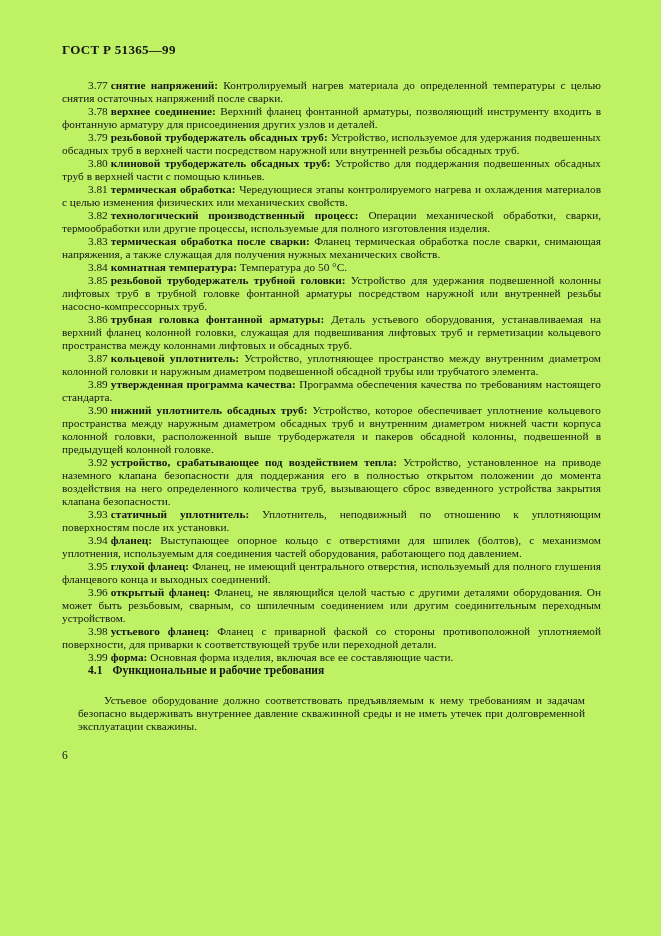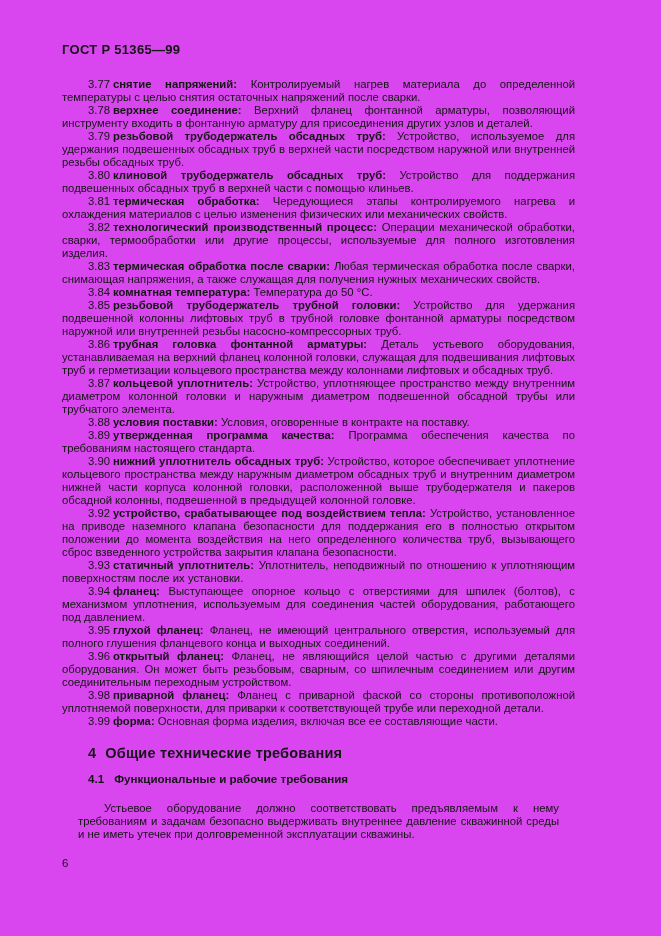--- a/index.html
+++ b/index.html
@@ -5,23 +5,23 @@
   html, body {
     margin: 0;
     padding: 0;
     background: #ffffff;
   }
   .page {
     position: relative;
     width: 661px;
     height: 936px;
     box-sizing: border-box;
-    background: #d946ef;
-    padding: 42px 86px 0 62px;
-    font-family: Liberation Sans, sans-serif;
+    background: #bef264;
+    padding: 42px 60px 0 62px;
+    font-family: Liberation Serif, serif;
     color: #151515;
     overflow: hidden;
   }
   .doc-header {
     font-size: 13px;
     font-weight: bold;
     letter-spacing: 0.3px;
     margin: 0 0 21px 0;
   }
   .terms p.term {
@@ -82,54 +82,52 @@
   <p class="term"><span class="num">3.78</span><b class="t">верхнее соединение:</b> <span class="d">Верхний фланец фонтанной арматуры, позволяющий инструменту входить в фонтанную арматуру для присоединения других узлов и деталей.</span></p>
 
   <p class="term"><span class="num">3.79</span><b class="t">резьбовой трубодержатель обсадных труб:</b> <span class="d">Устройство, используемое для удержания подвешенных обсадных труб в верхней части посредством наружной или внутренней резьбы обсадных труб.</span></p>
 
   <p class="term"><span class="num">3.80</span><b class="t">клиновой трубодержатель обсадных труб:</b> <span class="d">Устройство для поддержания подвешенных обсадных труб в верхней части с помощью клиньев.</span></p>
 
   <p class="term"><span class="num">3.81</span><b class="t">термическая обработка:</b> <span class="d">Чередующиеся этапы контролируемого нагрева и охлаждения материалов с целью изменения физических или механических свойств.</span></p>
 
   <p class="term"><span class="num">3.82</span><b class="t">технологический производственный процесс:</b> <span class="d">Операции механической обработки, сварки, термообработки или другие процессы, используемые для полного изготовления изделия.</span></p>
 
-  <p class="term"><span class="num">3.83</span><b class="t">термическая обработка после сварки:</b> <span class="d">Любая термическая обработка после сварки, снимающая напряжения, а также служащая для получения нужных механических свойств.</span></p>
+  <p class="term"><span class="num">3.83</span><b class="t">термическая обработка после сварки:</b> <span class="d">Фланец термическая обработка после сварки, снимающая напряжения, а также служащая для получения нужных механических свойств.</span></p>
 
   <p class="term"><span class="num">3.84</span><b class="t">комнатная температура:</b> <span class="d">Температура до 50 °С.</span></p>
 
   <p class="term"><span class="num">3.85</span><b class="t">резьбовой трубодержатель трубной головки:</b> <span class="d">Устройство для удержания подвешенной колонны лифтовых труб в трубной головке фонтанной арматуры посредством наружной или внутренней резьбы насосно-компрессорных труб.</span></p>
 
   <p class="term"><span class="num">3.86</span><b class="t">трубная головка фонтанной арматуры:</b> <span class="d">Деталь устьевого оборудования, устанавливаемая на верхний фланец колонной головки, служащая для подвешивания лифтовых труб и герметизации кольцевого пространства между колоннами лифтовых и обсадных труб.</span></p>
 
   <p class="term"><span class="num">3.87</span><b class="t">кольцевой уплотнитель:</b> <span class="d">Устройство, уплотняющее пространство между внутренним диаметром колонной головки и наружным диаметром подвешенной обсадной трубы или трубчатого элемента.</span></p>
 
-  <p class="term"><span class="num">3.88</span><b class="t">условия поставки:</b> <span class="d">Условия, оговоренные в контракте на поставку.</span></p>
 
   <p class="term"><span class="num">3.89</span><b class="t">утвержденная программа качества:</b> <span class="d">Программа обеспечения качества по требованиям настоящего стандарта.</span></p>
 
   <p class="term"><span class="num">3.90</span><b class="t">нижний уплотнитель обсадных труб:</b> <span class="d">Устройство, которое обеспечивает уплотнение кольцевого пространства между наружным диаметром обсадных труб и внутренним диаметром нижней части корпуса колонной головки, расположенной выше трубодержателя и пакеров обсадной колонны, подвешенной в предыдущей колонной головке.</span></p>
 
 
   <p class="term"><span class="num">3.92</span><b class="t">устройство, срабатывающее под воздействием тепла:</b> <span class="d">Устройство, установленное на приводе наземного клапана безопасности для поддержания его в полностью открытом положении до момента воздействия на него определенного количества труб, вызывающего сброс взведенного устройства закрытия клапана безопасности.</span></p>
 
   <p class="term"><span class="num">3.93</span><b class="t">статичный уплотнитель:</b> <span class="d">Уплотнитель, неподвижный по отношению к уплотняющим поверхностям после их установки.</span></p>
 
   <p class="term"><span class="num">3.94</span><b class="t">фланец:</b> <span class="d">Выступающее опорное кольцо с отверстиями для шпилек (болтов), с механизмом уплотнения, используемым для соединения частей оборудования, работающего под давлением.</span></p>
 
   <p class="term"><span class="num">3.95</span><b class="t">глухой фланец:</b> <span class="d">Фланец, не имеющий центрального отверстия, используемый для полного глушения фланцевого конца и выходных соединений.</span></p>
 
   <p class="term"><span class="num">3.96</span><b class="t">открытый фланец:</b> <span class="d">Фланец, не являющийся целой частью с другими деталями оборудования. Он может быть резьбовым, сварным, со шпилечным соединением или другим соединительным переходным устройством.</span></p>
 
 
-  <p class="term"><span class="num">3.98</span><b class="t">приварной фланец:</b> <span class="d">Фланец с приварной фаской со стороны противоположной уплотняемой поверхности, для приварки к соответствующей трубе или переходной детали.</span></p>
+  <p class="term"><span class="num">3.98</span><b class="t">устьевого фланец:</b> <span class="d">Фланец с приварной фаской со стороны противоположной уплотняемой поверхности, для приварки к соответствующей трубе или переходной детали.</span></p>
 
   <p class="term"><span class="num">3.99</span><b class="t">форма:</b> <span class="d">Основная форма изделия, включая все ее составляющие части.</span></p>
 </div>
 
-  <h2 class="sec-heading"><span class="sec-num">4</span><span>Общие технические требования</span></h2>
 
   <h3 class="subsec-heading"><span class="sub-num">4.1</span><span>Функциональные и рабочие требования</span></h3>
 
   <p class="body-par">Устьевое оборудование должно соответствовать предъявляемым к нему требованиям и задачам безопасно выдерживать внутреннее давление скважинной среды и не иметь утечек при долговременной эксплуатации скважины.</p>
 
   <div class="page-number">6</div>
 
 </div>
 
 </body></html>

